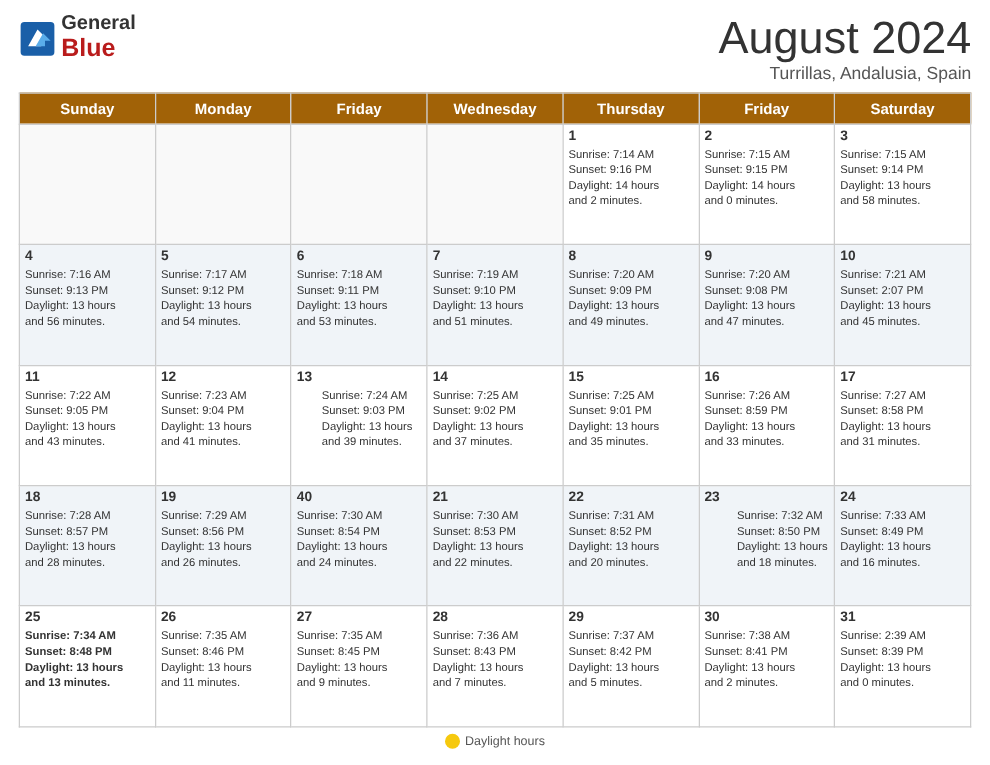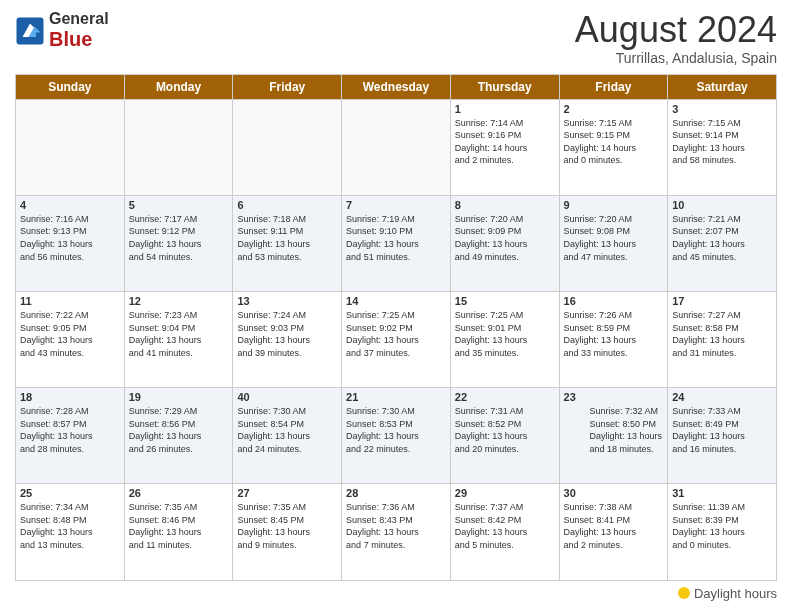--- a/index.html
+++ b/index.html
@@ -82,23 +82,23 @@
       font-weight: bold;
       margin-bottom: 2px;
     }
     .day-info {
       font-size: 9px;
       line-height: 1.4;
       color: #333;
     }
     .footer {
       margin-top: 5px;
-      font-size: 13px;
+      font-size: 10px;
       color: #555;
-      text-align: right;
+      text-align: center;
     }
     .footer-item {
       display: inline-flex;
       align-items: center;
       gap: 4px;
     }
     .sun-icon {
       width: 12px;
       height: 12px;
       background: #f6c90e;
@@ -229,21 +229,21 @@
           </td>
           <td>
             <div class="day-number">12</div>
             <div class="day-info" style="white-space: pre-line;">Sunrise: 7:23 AM
 Sunset: 9:04 PM
 Daylight: 13 hours
 and 41 minutes.</div>
           </td>
           <td>
             <div class="day-number">13</div>
-            <div class="day-info" style="white-space: pre-line;">Sunrise: 7:24 AM
+            <div class="day-info" style="white-space: pre-line; margin-left: 20px;">Sunrise: 7:24 AM
 Sunset: 9:03 PM
 Daylight: 13 hours
 and 39 minutes.</div>
           </td>
           <td>
             <div class="day-number">14</div>
             <div class="day-info" style="white-space: pre-line;">Sunrise: 7:25 AM
 Sunset: 9:02 PM
 Daylight: 13 hours
 and 37 minutes.</div>
@@ -317,21 +317,21 @@
             <div class="day-number">24</div>
             <div class="day-info" style="white-space: pre-line;">Sunrise: 7:33 AM
 Sunset: 8:49 PM
 Daylight: 13 hours
 and 16 minutes.</div>
           </td>
         </tr>
         <tr>
           <td>
             <div class="day-number">25</div>
-            <div class="day-info" style="white-space: pre-line;">Sunrise: 7:34 AM
+            <div class="day-info" style="white-space: pre-line; font-weight: bold;">Sunrise: 7:34 AM
 Sunset: 8:48 PM
 Daylight: 13 hours
 and 13 minutes.</div>
           </td>
           <td>
             <div class="day-number">26</div>
             <div class="day-info" style="white-space: pre-line;">Sunrise: 7:35 AM
 Sunset: 8:46 PM
 Daylight: 13 hours
 and 11 minutes.</div>
@@ -359,21 +359,21 @@
           </td>
           <td>
             <div class="day-number">30</div>
             <div class="day-info" style="white-space: pre-line;">Sunrise: 7:38 AM
 Sunset: 8:41 PM
 Daylight: 13 hours
 and 2 minutes.</div>
           </td>
           <td>
             <div class="day-number">31</div>
-            <div class="day-info" style="white-space: pre-line;">Sunrise: 11:39 AM
+            <div class="day-info" style="white-space: pre-line;">Sunrise: 2:39 AM
 Sunset: 8:39 PM
 Daylight: 13 hours
 and 0 minutes.</div>
           </td>
         </tr>
       </tbody>
   </table>
 
   <div class="footer">
     <span class="footer-item">

